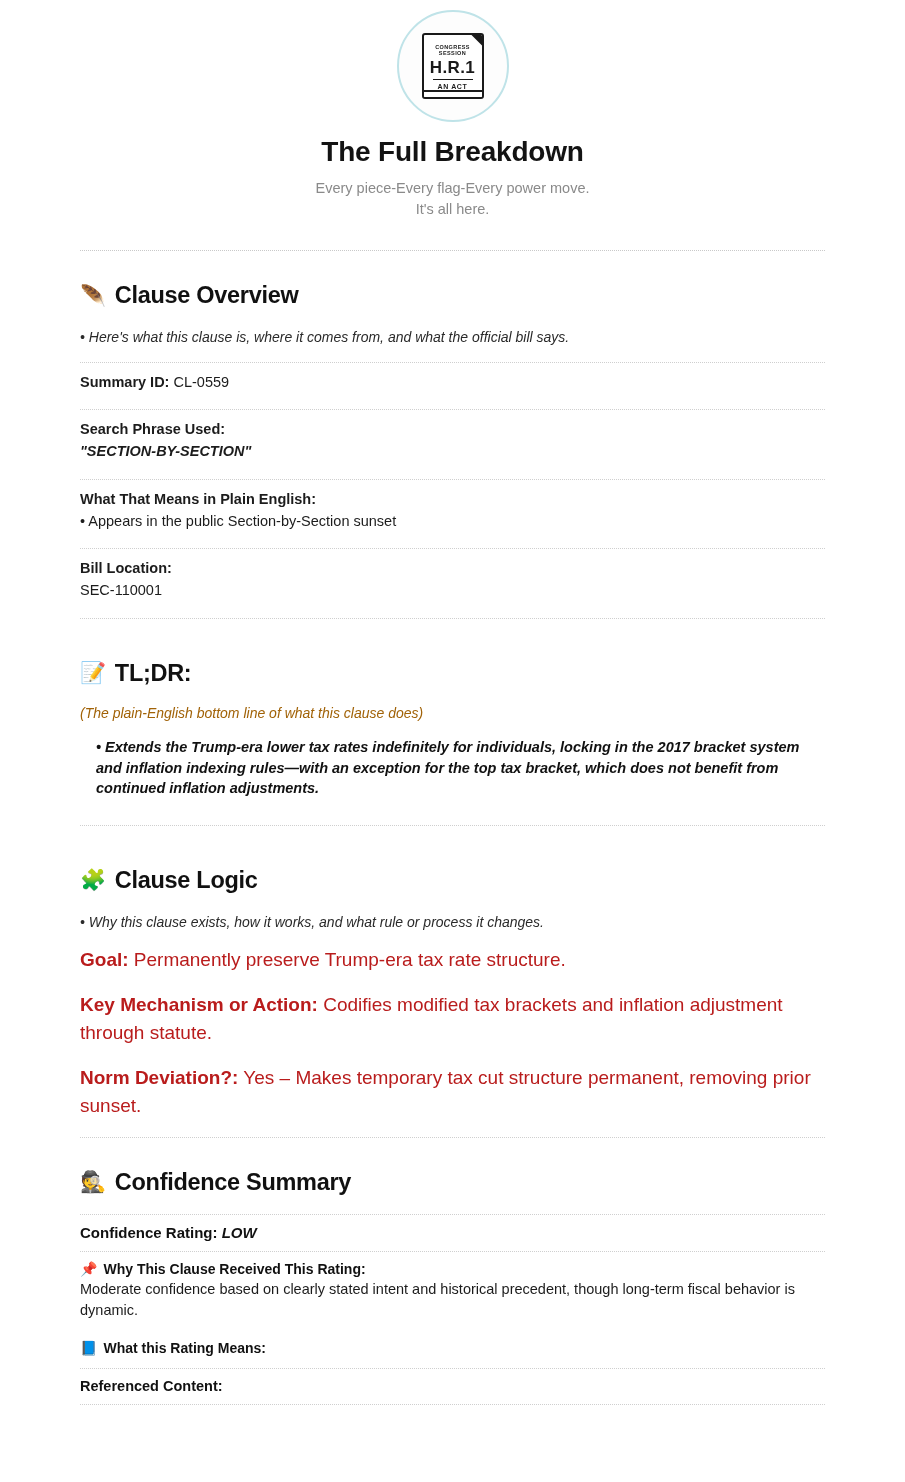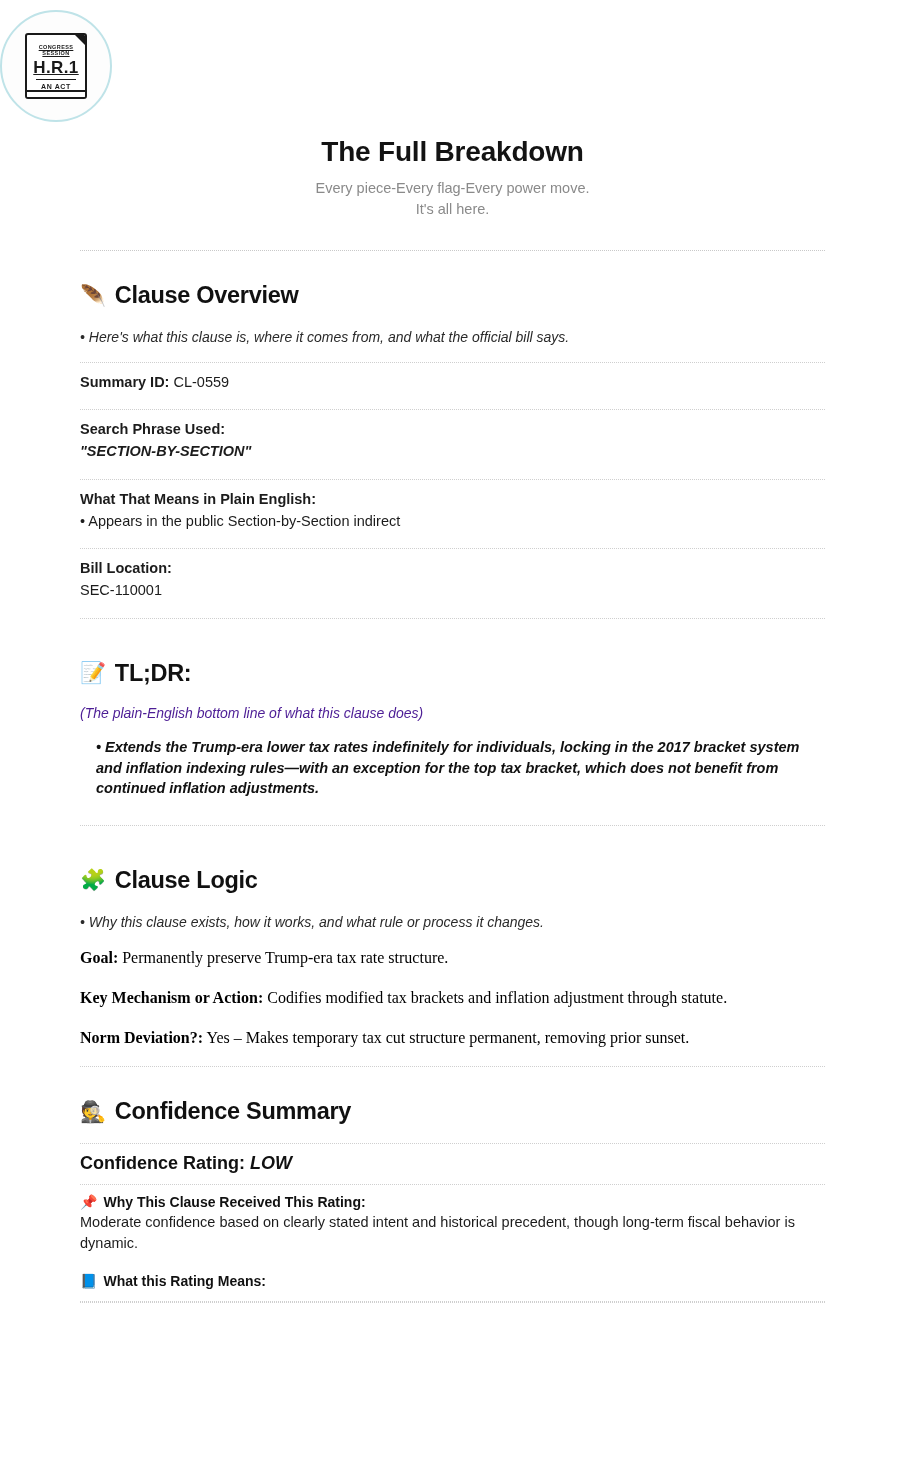--- a/index.html
+++ b/index.html
@@ -19,23 +19,23 @@
     padding: 0 0 20px 0;
   }
 
   
   .header {
     padding-top: 10px;
     text-align: center;
   }
   .seal-wrap {
     display: flex;
+    justify-content: center;
     align-items: center;
     margin-bottom: 14px;
-    text-decoration: underline;
   }
   .seal {
     width: 112px;
     height: 112px;
     border-radius: 50%;
     border: 2px solid #bfe3e8;
     background: #fdfdfd;
     display: flex;
     align-items: center;
     justify-content: center;
@@ -163,49 +163,48 @@
   }
   .rowblock { padding: 9px 0 10px 0; }
   .dotted-sep {
     border-top: 1.5px dotted #cfcfcf;
     height: 0;
   }
 
   .tldr-note {
     font-size: 14px;
     font-style: italic;
-    color: #4c1d95;
+    color: #a16207;
     margin: 0 0 2px 0;
   }
   .tldr-body {
     font-size: 14.5px;
     font-style: italic;
     font-weight: bold;
     line-height: 1.42;
     margin: 16px;
     color: #111;
   }
 
   .logic-line {
-    font-size: 16px;
+    font-size: 19px;
     line-height: 1.5;
     margin: 0 0 16px 0;
-    color: #000000;
-    font-family: Liberation Serif, serif;
+    color: #b91c1c;
   }
   .logic-line b { font-weight: bold; }
 
   .conf-lead {
     font-size: 14.5px;
     font-weight: bold;
     margin: 0 0 12px 0;
     color: #111;
   }
   .conf-rating {
-    font-size: 18px;
+    font-size: 15px;
     margin: 0;
     color: #111;
   }
   .conf-rating .rating-val {
     font-style: italic;
     font-weight: bold;
   }
   .sub-head {
     font-size: 14px;
     font-weight: bold;
@@ -279,21 +278,21 @@
       <p class="field">
         <b>Search Phrase Used:</b><br>
         <span class="val-italic-bold">"SECTION-BY-SECTION"</span>
       </p>
     </div>
 
     <div class="dotted-sep"></div>
     <div class="rowblock">
       <p class="field">
         <b>What That Means in Plain English:</b><br>
-        <span>• Appears in the public Section-by-Section indirect</span>
+        <span>• Appears in the public Section-by-Section sunset</span>
       </p>
     </div>
 
     <div class="dotted-sep"></div>
     <div class="rowblock">
       <p class="field">
         <b>Bill Location:</b><br>
         <span>SEC-110001</span>
       </p>
     </div>
@@ -356,18 +355,21 @@
     </div>
 
     <div class="rowblock">
       <div class="sub-head">
         <span class="emoji">📘</span>
         <span>What this Rating Means:</span>
       </div>
     </div>
 
     <div class="dotted-sep"></div>
+    <div class="rowblock">
+      <p class="ref-label">Referenced Content:</p>
+    </div>
     <div class="dotted-sep"></div>
 
     <div class="spacer-md"></div>
 
   </div>
 </div>
 
 </body></html>

